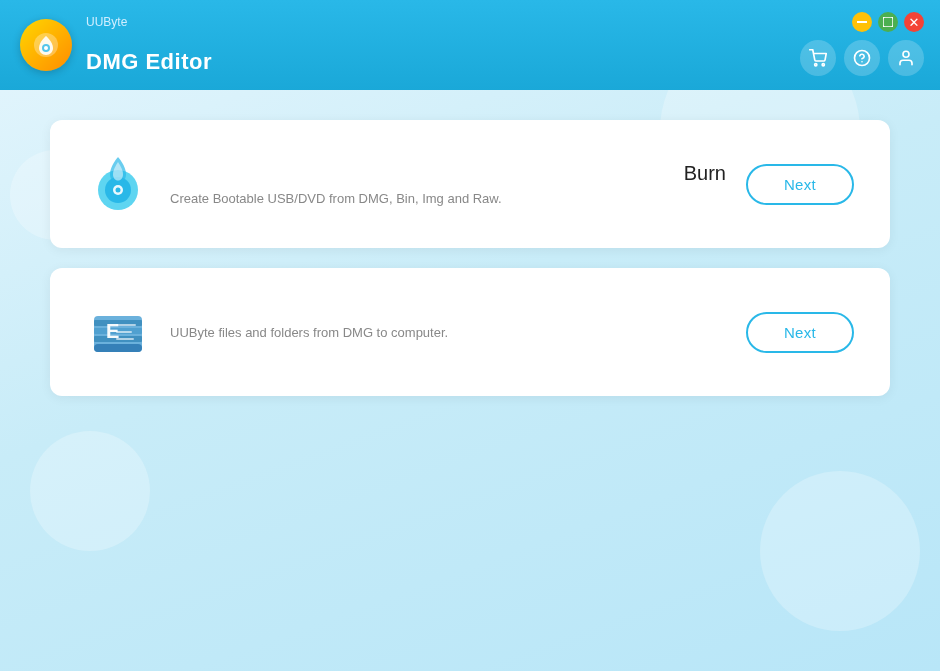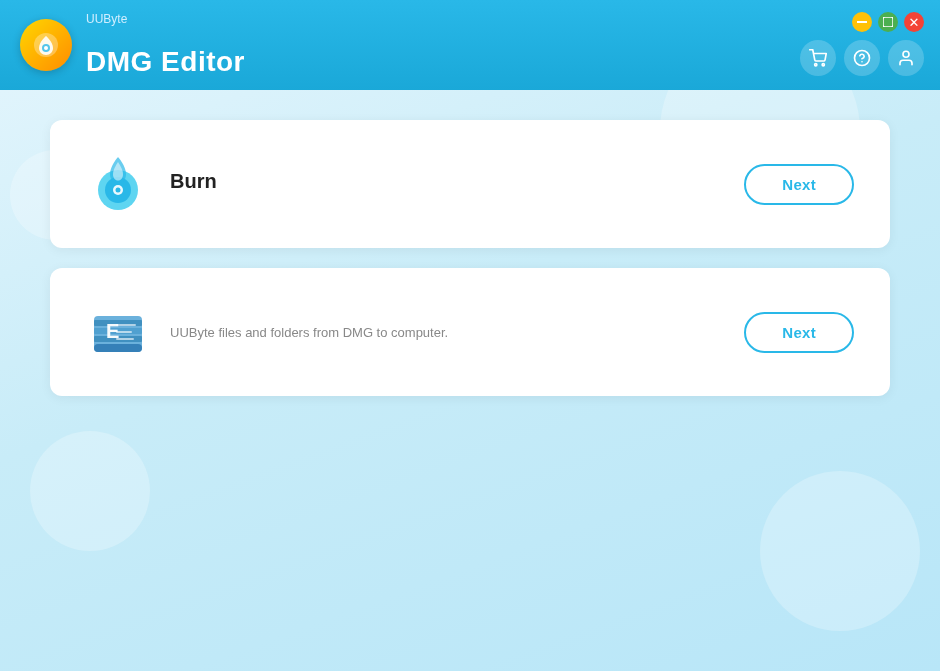--- a/index.html
+++ b/index.html
@@ -52,21 +52,21 @@
     }
 
     .app-subtitle {
       color: #d0eeff;
       font-size: 12px;
       font-weight: 400;
     }
 
     .app-title {
       color: #ffffff;
-      font-size: 28px;
+      font-size: 22px;
       font-weight: 700;
       letter-spacing: 0.5px;
     }
 
     .window-controls {
       position: absolute;
       top: 12px;
       right: 16px;
       display: flex;
       gap: 6px;
@@ -179,38 +179,39 @@
       align-items: center;
       justify-content: center;
     }
 
     .card-content {
       flex: 1;
     }
 
     .card-title {
       font-size: 20px;
-      font-weight: 700;
+      font-weight: 400;
       color: #222;
       margin-bottom: 6px;
+      text-align: right;
     }
 
     .card-desc {
       font-size: 13px;
       color: #888;
     }
 
     .next-btn {
       background: white;
       border: 2px solid #29b8e8;
       color: #29b8e8;
       border-radius: 24px;
       padding: 10px 36px;
       font-size: 15px;
-      font-weight: 700;
+      font-weight: 400;
       cursor: pointer;
       letter-spacing: 0.3px;
       transition: all 0.2s;
     }
 
     
     .burn-icon-wrap {
       position: relative;
       width: 64px;
       height: 64px;
@@ -295,20 +296,21 @@
         <circle cx="32" cy="38" r="13" fill="#29b8e8"></circle>
         <circle cx="32" cy="38" r="5" fill="white" opacity="0.9"></circle>
         <circle cx="32" cy="38" r="2.5" fill="#29b8e8"></circle>
 
         <path d="M32 5 C32 5 40 14 40 22 C40 28 36.5 31 32 31 C27.5 31 24 28 24 22 C24 14 32 5 32 5Z" fill="#29b8e8" opacity="0.7"></path>
         <path d="M32 10 C32 10 37 17 37 22 C37 26 35 28.5 32 28.5 C29 28.5 27 26 27 22 C27 17 32 10 32 10Z" fill="white" opacity="0.5"></path>
       </svg>
     </div>
     <div class="card-content">
       <div class="card-title">Burn</div>
+      <div class="card-desc">Create Bootable USB/DVD from DMG, Bin, Img and Raw.</div>
     </div>
     <button class="next-btn">Next</button>
   </div>
 
   <div class="card">
     <div class="card-icon extract-icon-wrap">
       <svg width="64" height="64" viewBox="0 0 64 64">
 
         <rect x="8" y="16" width="48" height="36" rx="4" fill="#5ba8d8" opacity="0.9"></rect>
         <rect x="8" y="20" width="48" height="6" rx="1" fill="#4090c0"></rect>

